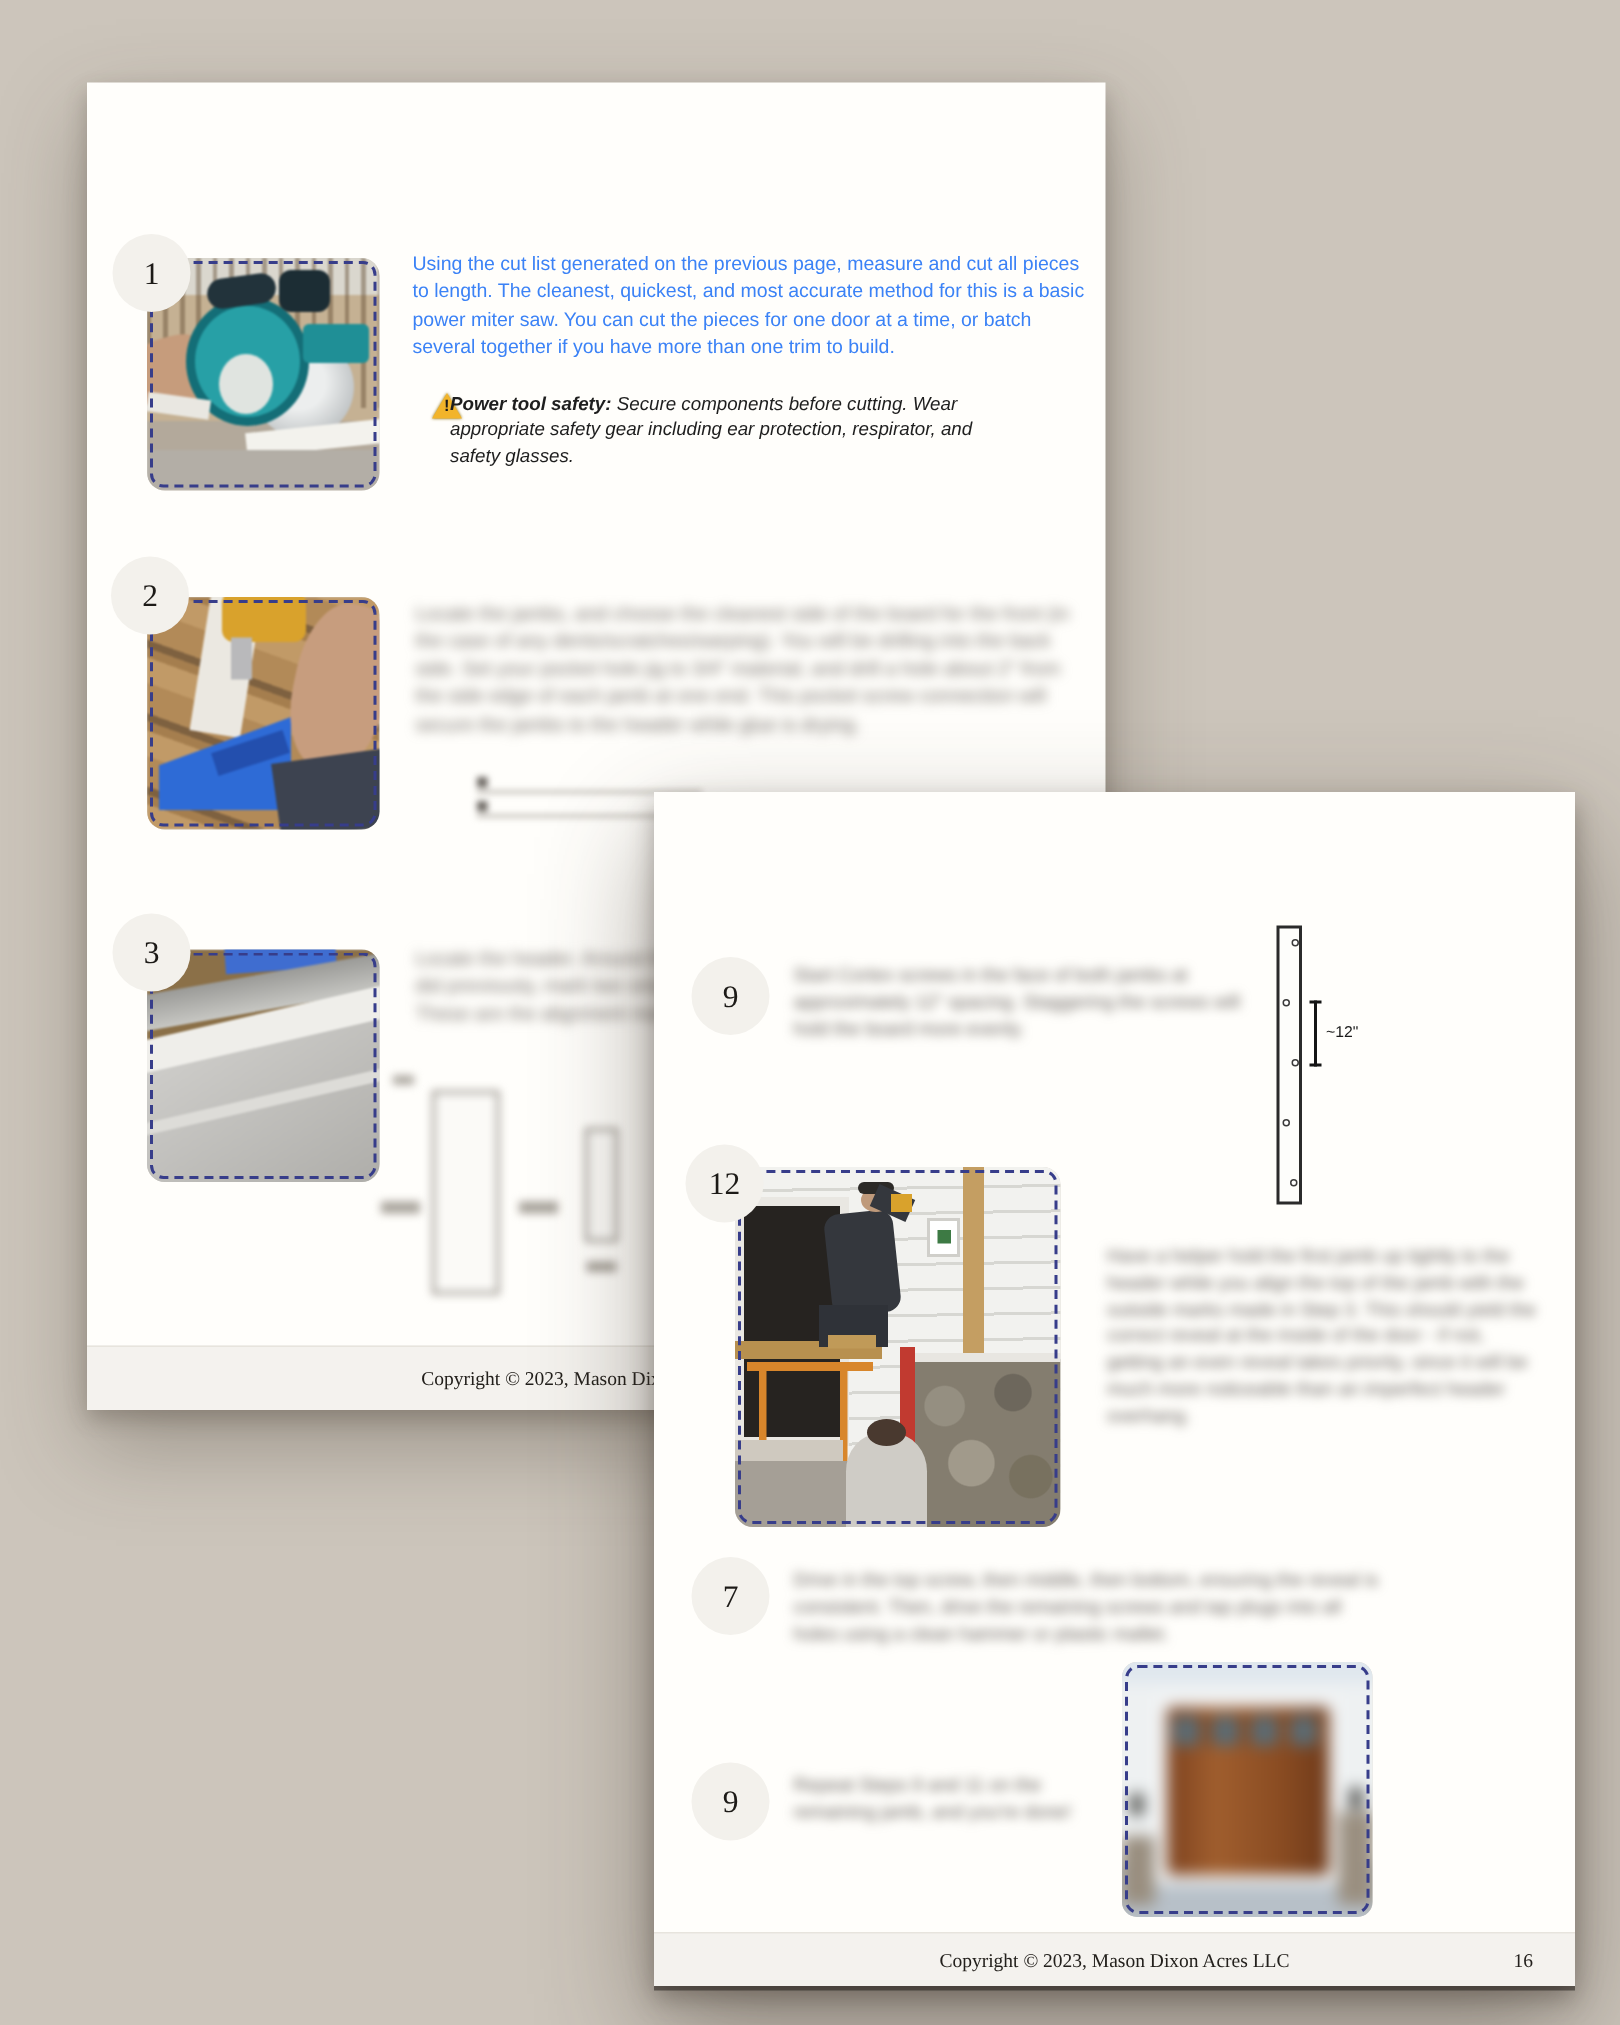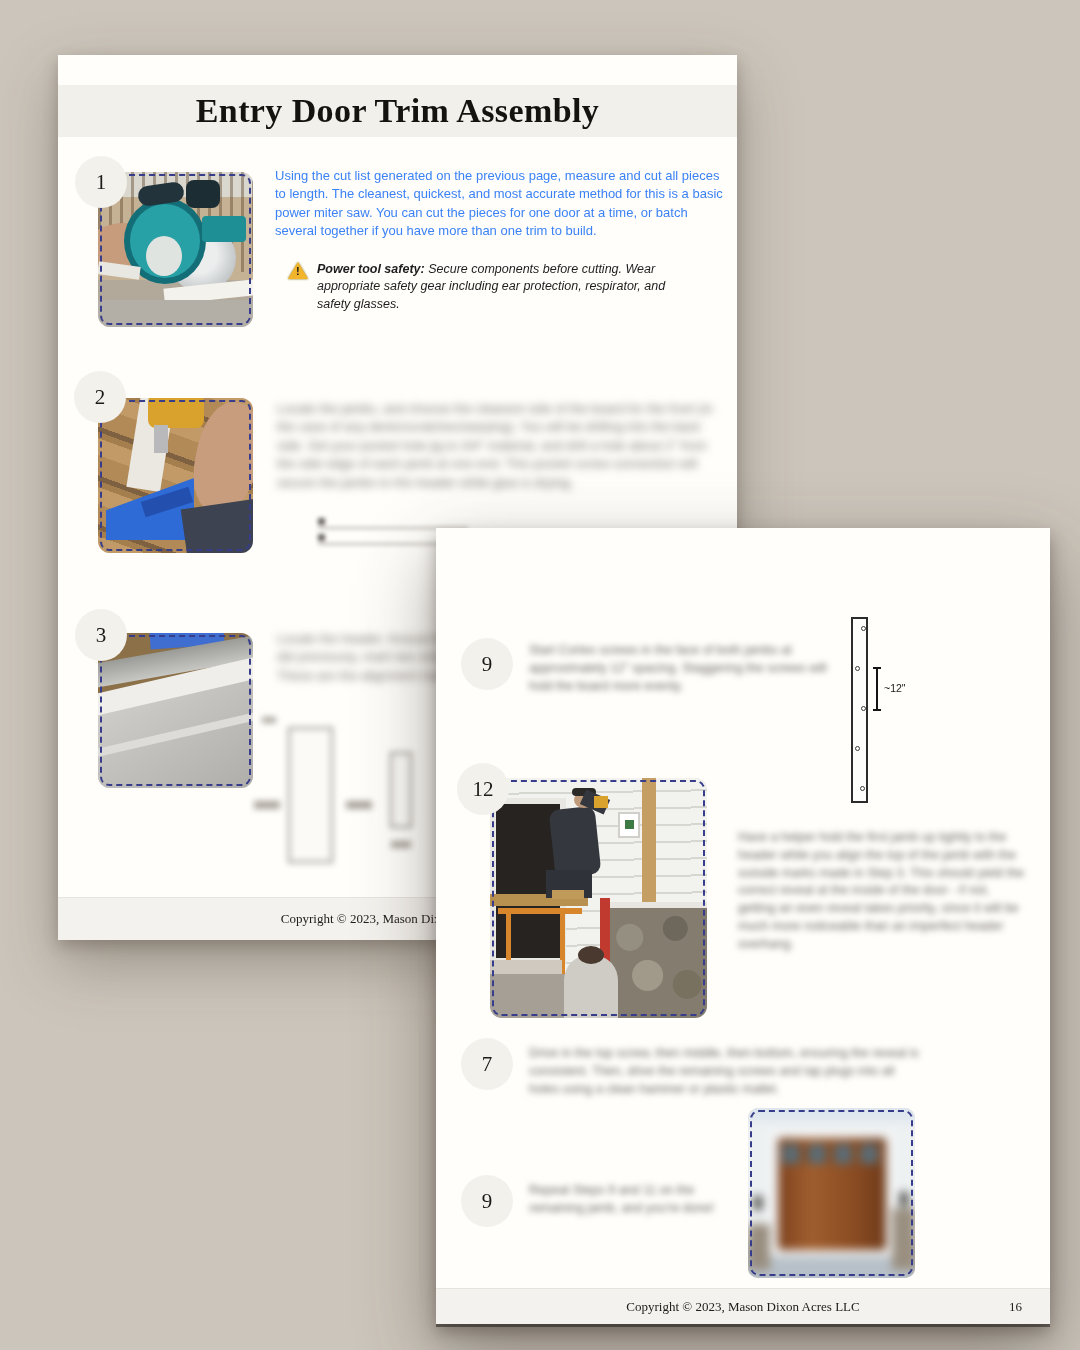--- a/index.html
+++ b/index.html
@@ -55,23 +55,20 @@
 
   
   .chk-row { position:absolute; height:13px; width:150px; border-bottom:2px solid #b5b1aa; filter:blur(2.2px); }
   .chk-row .sq { position:absolute; left:0; top:2px; width:7px; height:7px; background:#6b6661; }
 </style>
 </head>
 <body>
 
 <div class="page" id="back-page">
 
-  <div class="title-band" style="top:30px; height:52px;">
-    <div class="doc-title" style="font-size:34px;">Entry Door Trim Assembly</div>
-  </div>
 
   <div class="photo" style="left:40px; top:117px; width:155px; height:155px;">
     <div class="layer" style="inset:0; filter:blur(.6px);">
       <div class="layer" style="inset:0; background:linear-gradient(#dad7ce 0 16%, #c5b193 16% 70%, #b3a99b 70%);"></div>
       <div class="layer" style="left:0; top:0; right:0; height:100px; background:repeating-linear-gradient(90deg, rgba(97,75,50,.45) 0 3px, rgba(0,0,0,0) 3px 11px);"></div>
       <div class="layer" style="left:-12px; top:52px; width:62px; height:48px; background:#c69c7c; border-radius:45%; transform:rotate(-14deg);"></div>
       <div class="layer" style="left:70px; top:52px; width:68px; height:68px; border-radius:50%; background:radial-gradient(circle at 45% 45%, #eceeee 0 35%, #b9bdbf 80%);"></div>
       <div class="layer" style="left:26px; top:26px; width:82px; height:86px; border-radius:50%; background:#27a0a6; border:6px solid #146e77;"></div>
       <div class="layer" style="left:48px; top:64px; width:36px; height:40px; border-radius:50%; background:#e0e4e0;"></div>
       <div class="layer" style="left:40px; top:12px; width:46px; height:20px; background:#22333b; border-radius:10px; transform:rotate(-8deg);"></div>
@@ -82,21 +79,21 @@
       <div class="layer" style="left:0; top:92px; width:42px; height:13px; background:#e9e7e1; transform:rotate(8deg);"></div>
     </div>
   </div>
   <div class="step-circle" style="left:17px; top:101px;">
     <span>1</span>
   </div>
   <div class="body-text" style="left:217px; top:112px; width:457px;">Using the cut list generated on the previous page, measure and cut all pieces to length. The cleanest, quickest, and most accurate method for this is a basic power miter saw. You can cut the pieces for one door at a time, or batch several together if you have more than one trim to build.</div>
   <div class="warn-tri" style="left:230px; top:207px;">
       <span>!</span>
     </div>
-  <div class="warn-text" style="left:259px; top:206px; width:352px;">
+  <div class="warn-text" style="left:242px; top:206px; width:352px;">
     <b>Power tool safety:</b><span> Secure components before cutting. Wear appropriate safety gear including ear protection, respirator, and safety glasses.</span>
   </div>
 
   <div class="photo" style="left:40px; top:343px; width:155px; height:155px;">
     <div class="layer" style="inset:0; filter:blur(.6px);">
       <div class="layer" style="inset:0; background:repeating-linear-gradient(20deg, #c19a67 0 16px, #a57e4e 16px 22px, #7e6140 22px 27px, #b28a58 27px 46px);"></div>
       <div class="layer" style="left:36px; top:-8px; width:34px; height:100px; background:#ebe8e1; transform:rotate(9deg);"></div>
       <div class="layer" style="left:50px; top:-4px; width:56px; height:34px; background:#d9a22c; border-radius:8px;"></div>
       <div class="layer" style="left:56px; top:27px; width:14px; height:28px; background:#b9b9bb;"></div>
       <div class="layer" style="left:8px; top:80px; width:88px; height:62px; background:#2e6bd6; clip-path:polygon(0 52%, 100% 0, 100% 100%, 0 100%);"></div>

